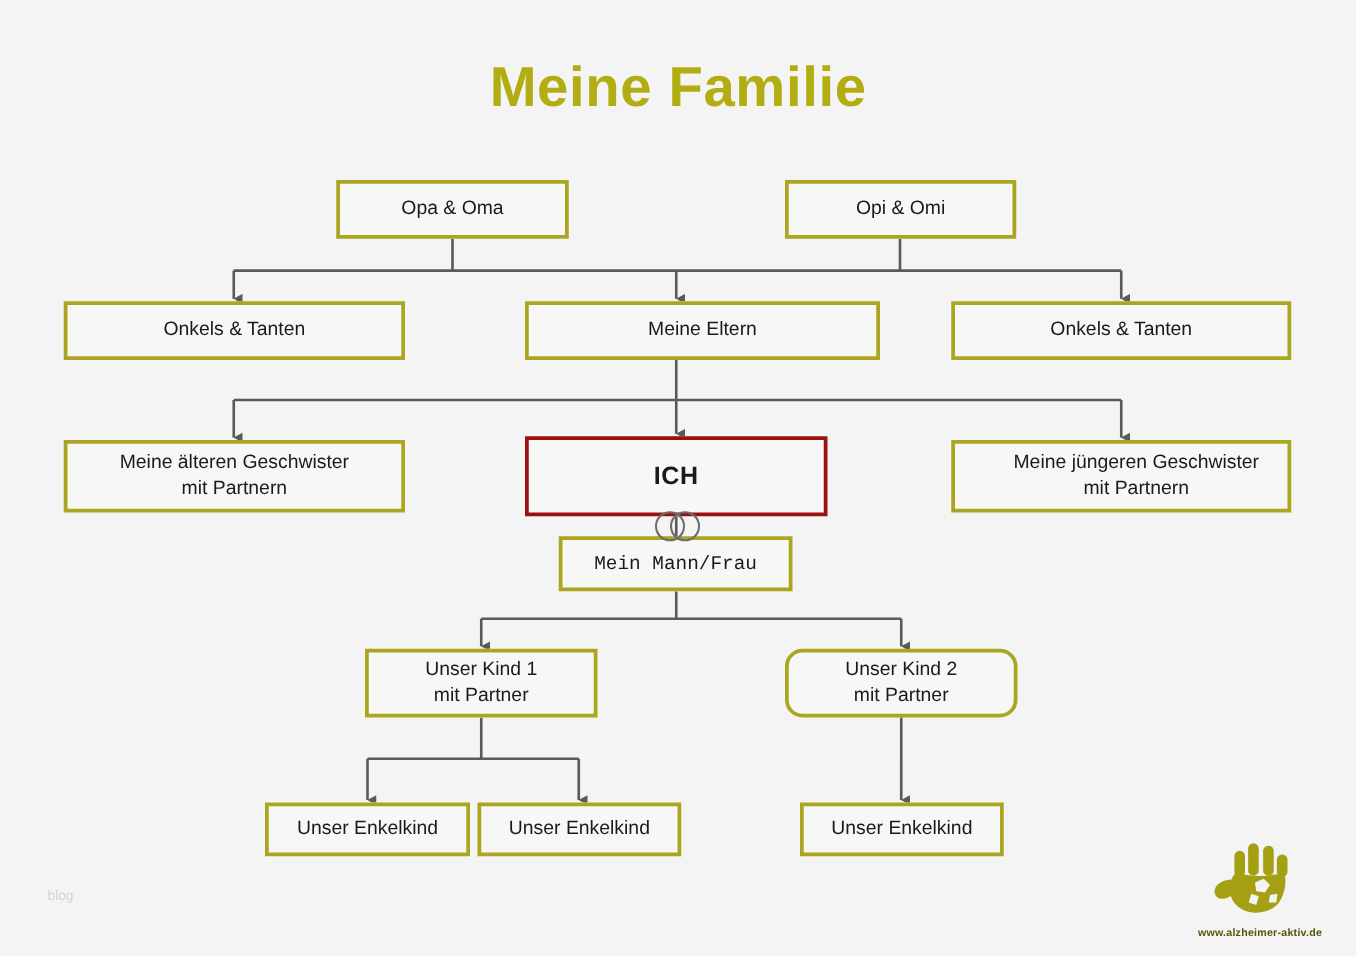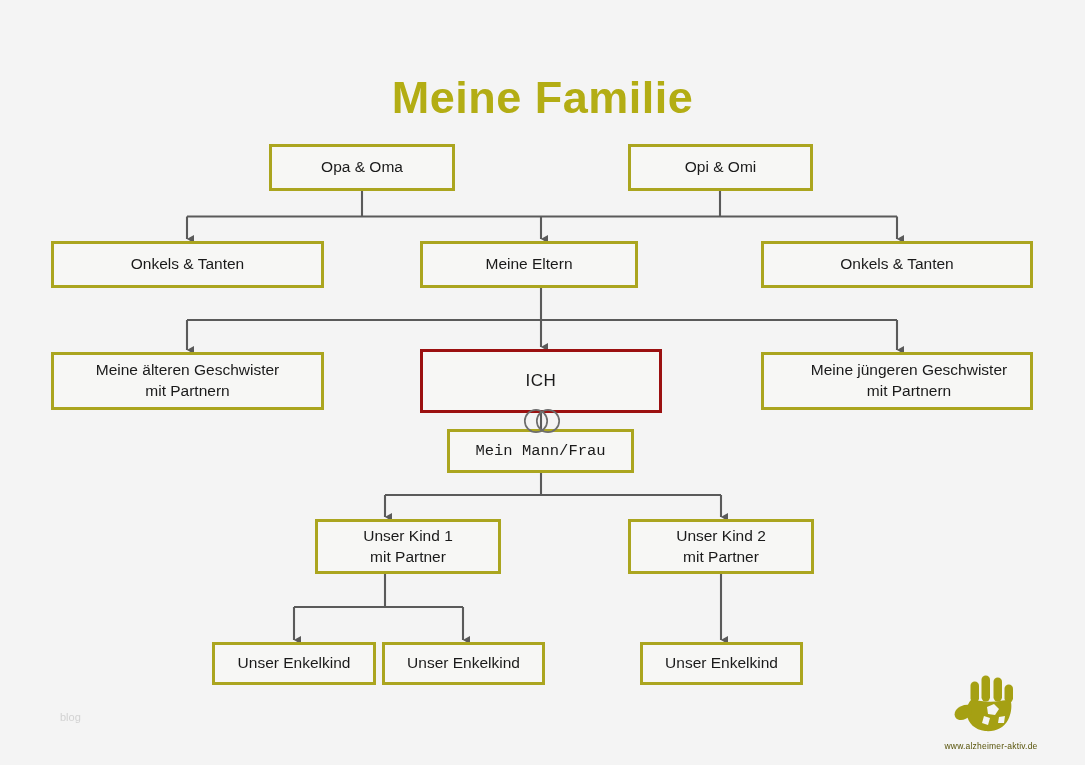--- a/index.html
+++ b/index.html
@@ -29,70 +29,69 @@
   .title {
     position: absolute;
     left: 0;
     top: 44px;
     width: 1085px;
     text-align: center;
     font-size: 45px;
     font-weight: bold;
     color: #b3ad14;
     letter-spacing: 0.5px;
-    margin-top: 28px;
   }
 
   .node {
     position: absolute;
     box-sizing: border-box;
     background: #f7f7f5;
     border: 3px solid #aba51f;
     display: flex;
     align-items: center;
     justify-content: center;
     text-align: center;
     color: #1a1a1a;
     font-size: 15.5px;
     line-height: 1.35;
     z-index: 2;
   }
   .node.me {
     border-color: #9b1010;
-    font-weight: normal;
-    font-size: 17px;
+    font-weight: bold;
+    font-size: 20px;
     letter-spacing: 0.5px;
   }
   .node .lbl { display: block; }
 
   .rings {
     position: absolute;
     z-index: 3;
   }
 
   .brand {
     position: absolute;
-    right: 35px;
+    right: 18px;
     bottom: 14px;
     width: 118px;
     text-align: center;
+    font-weight: bold;
   }
   .brand .url {
     font-size: 8.5px;
     color: #58540a;
     letter-spacing: 0.2px;
     margin-top: 2px;
   }
   .blog-mark {
     position: absolute;
     left: 38px;
     top: 711px;
     font-size: 11px;
     color: #d2d2d2;
-    margin-left: 22px;
   }
 </style>
 </head>
 <body>
 
 <div id="canvas">
 
   <div class="title">Meine Familie</div>
 
   <svg id="edges" viewBox="0 0 1085 765">
@@ -137,21 +136,21 @@
   <div class="node" style="left:269px;top:144px;width:186px;height:47px;">
     <span class="lbl">Opa &amp; Oma</span>
   </div>
   <div class="node" style="left:628px;top:144px;width:185px;height:47px;">
     <span class="lbl">Opi &amp; Omi</span>
   </div>
 
   <div class="node" style="left:51px;top:241px;width:273px;height:47px;">
     <span class="lbl">Onkels &amp; Tanten</span>
   </div>
-  <div class="node" style="left:420px;top:241px;width:218px;height:47px;">
+  <div class="node" style="left:420px;top:241px;width:284px;height:47px;">
     <span class="lbl">Meine Eltern</span>
   </div>
   <div class="node" style="left:761px;top:241px;width:272px;height:47px;">
     <span class="lbl">Onkels &amp; Tanten</span>
   </div>
 
   <div class="node" style="left:51px;top:352px;width:273px;height:58px;align-items:center;">
     <div>
       <span class="lbl">Meine älteren Geschwister</span>
       <span class="lbl">mit Partnern</span>
@@ -169,27 +168,27 @@
 
   <svg class="rings" style="left:522px;top:405px;" width="40" height="32" viewBox="0 0 40 32">
     <circle cx="14" cy="16" r="11.2" fill="none" stroke="#6d6d6d" stroke-width="1.7"></circle>
     <circle cx="26" cy="16" r="11.2" fill="none" stroke="#6d6d6d" stroke-width="1.7"></circle>
   </svg>
 
   <div class="node" style="left:447px;top:429px;width:187px;height:44px;font-family:Liberation Mono, monospace;">
     <span class="lbl">Mein Mann/Frau</span>
   </div>
 
-  <div class="node" style="left:292px;top:519px;width:186px;height:55px;margin-left:23px;">
+  <div class="node" style="left:292px;top:519px;width:186px;height:55px;">
     <div>
       <span class="lbl">Unser Kind 1</span>
       <span class="lbl">mit Partner</span>
     </div>
   </div>
-  <div class="node" style="left:628px;top:519px;width:186px;height:55px;">
+  <div class="node" style="left:628px;top:519px;width:186px;height:55px;border-radius:14px;">
     <div>
       <span class="lbl">Unser Kind 2</span>
       <span class="lbl">mit Partner</span>
     </div>
   </div>
 
   <div class="node" style="left:212px;top:642px;width:164px;height:43px;">
     <span class="lbl">Unser Enkelkind</span>
   </div>
   <div class="node" style="left:382px;top:642px;width:163px;height:43px;">

